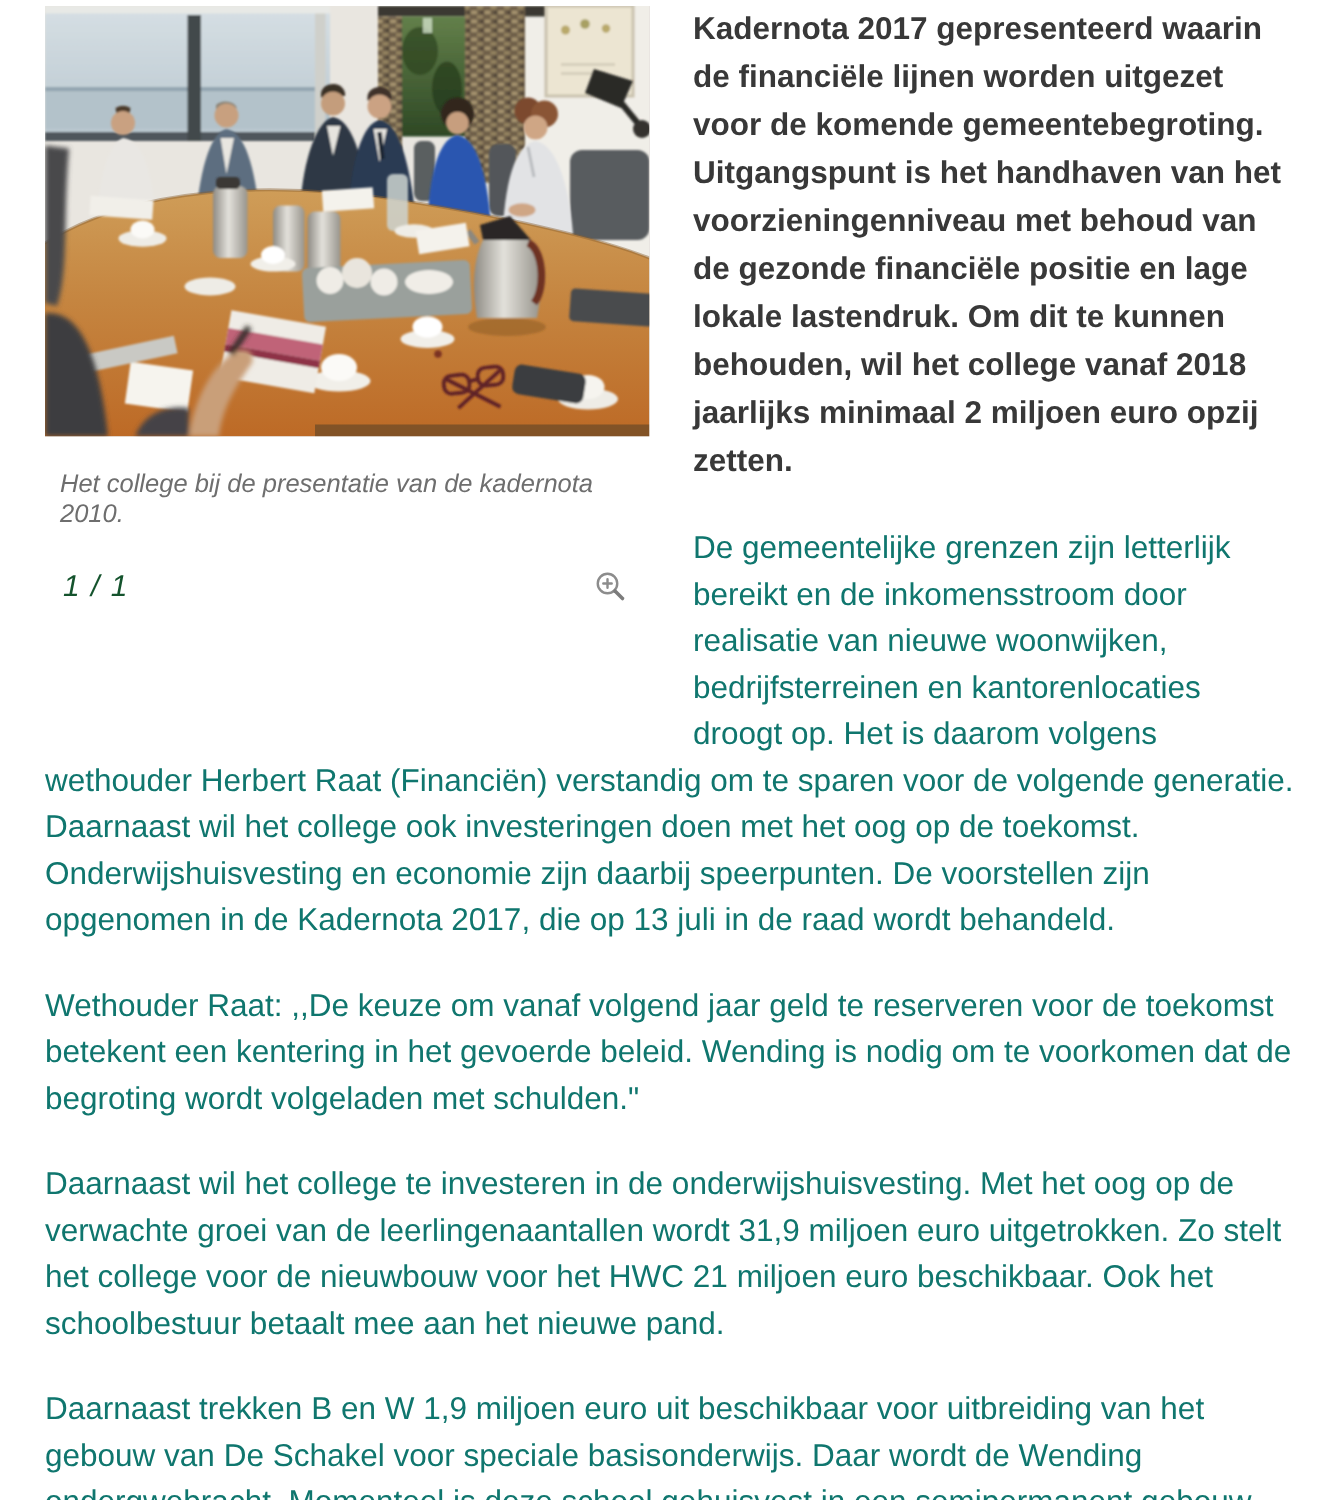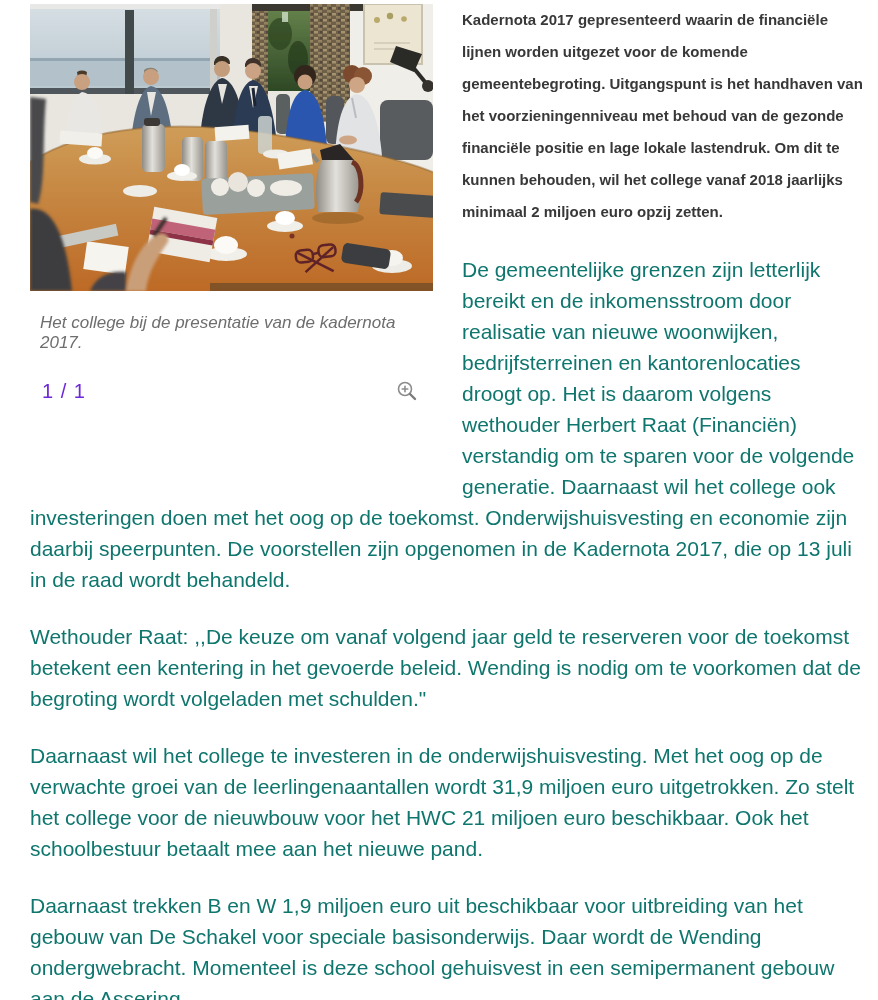--- a/index.html
+++ b/index.html
@@ -38,33 +38,34 @@
   .gallery-bar {
     margin-top: 26px;
     padding: 0 14px 0 12px;
     display: flex;
     align-items: center;
     justify-content: space-between;
     height: 24px;
   }
   .pagination {
     font-size: 20px;
-    color: #6d28d9;
+    color: #14532d;
     letter-spacing: 1px;
+    font-style: italic;
   }
   .zoom-btn {
     width: 24px; height: 24px;
     display: inline-flex; align-items: center; justify-content: center;
     cursor: pointer;
   }
 
   
   p.intro {
     margin: 0;
-    font-size: 15px;
+    font-size: 21px;
     font-weight: 700;
     line-height: 32px;
     color: #383838;
   }
   p.body-p {
     margin: 26px 0 0 0;
     font-size: 21px;
     line-height: 31px;
     color: #0f766e;
   }
@@ -254,21 +255,21 @@
           <g filter="url(#softer)">
             <path d="M0,93 L16,95 C12,140 16,175 8,200 L0,198 Z" fill="#4a484b"></path>
             <path d="M0,205 C22,202 36,230 42,287 L0,287 Z" fill="#3d3c3f"></path>
             <path d="M96,287 C100,260 112,240 126,231 C134,227 140,231 138,238 C128,252 118,268 116,287 Z" fill="#c99f79"></path>
             <path d="M124,232 L136,214" stroke="#2e2a26" stroke-width="4"></path>
             <path d="M60,287 C66,272 80,266 96,268 L96,287 Z" fill="#454347"></path>
           </g>
         </svg>
       </div>
 
-      <figcaption>Het college bij de presentatie van de kadernota 2017.</figcaption>
+      <figcaption>Het college bij de presentatie van de kadernota 2010.</figcaption>
 
       <div class="gallery-bar">
         <span class="pagination">1 / 1</span>
         <span class="zoom-btn">
           <svg viewBox="0 0 24 24" width="24" height="24">
             <circle cx="10" cy="10" r="6.5" fill="none" stroke="#8c8c8c" stroke-width="1.6"></circle>
             <path d="M10 7.2 V12.8 M7.2 10 H12.8" stroke="#8c8c8c" stroke-width="1.6" stroke-linecap="round"></path>
             <path d="M15 15 L20 20" stroke="#7c7c7c" stroke-width="2.4" stroke-linecap="round"></path>
           </svg>
         </span>

